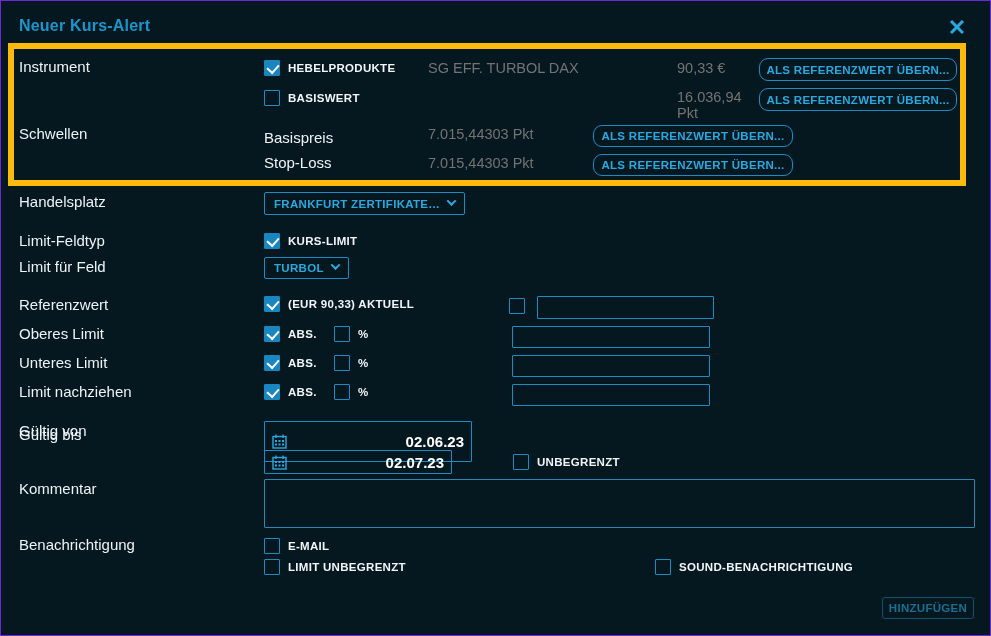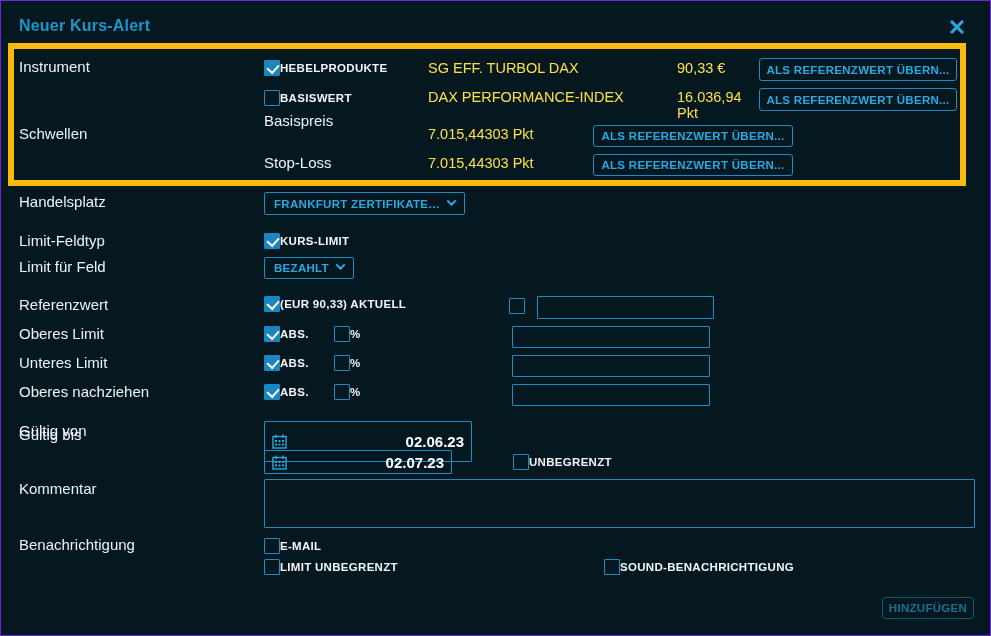--- a/index.html
+++ b/index.html
@@ -22,37 +22,37 @@
     position:absolute; left:7px; top:42px; width:958px; height:143px;
     border:6px solid #fbba0c; pointer-events:none;
   }
   .lbl {
     position:absolute; left:18px; color:#eef3f6; font-size:15px; white-space:nowrap;
   }
   .sublbl {
     position:absolute; left:263px; color:#eef3f6; font-size:15px; white-space:nowrap;
   }
   .val {
-    position:absolute; color:#fde047; font-size:14.5px; line-height:16px;
-  }
-  .cb { position:absolute; display:flex; align-items:center; height:17px; cursor:pointer; }
+    position:absolute; color:#737373; font-size:14.5px; line-height:16px;
+  }
+  .cb { position:absolute; display:flex; align-items:center; gap:8px; height:17px; cursor:pointer; }
   .box {
     width:16px; height:16px; border:1px solid #1d8cc5; border-radius:1px;
     background:transparent; position:relative; flex:0 0 16px;
   }
   .box.checked { background:#1a86c0; border-color:#1a86c0; }
   .box.checked::after {
     content:""; position:absolute; left:4px; top:1.5px; width:6px; height:9px;
     border-right:2.4px solid #fff; border-bottom:2.4px solid #fff;
     transform:rotate(42deg);
   }
   .cb-label { color:#f2f6f8; font-weight:700; font-size:11.5px; letter-spacing:.3px; white-space:nowrap; }
   .ref-btn {
     position:absolute; display:flex; align-items:center; justify-content:center;
-    border:1px solid #1d8cc5; border-radius:3px; background:transparent;
+    border:1px solid #1d8cc5; border-radius:9px; background:transparent;
     color:#2aa9e0; font-weight:700; font-size:11.5px; letter-spacing:.3px;
     font-family:"Liberation Sans", sans-serif; cursor:pointer; white-space:nowrap;
   }
   .dropdown {
     position:absolute; display:flex; align-items:center;
     border:1px solid #1d8cc5; border-radius:2px; background:transparent;
     color:#2aa9e0; font-weight:700; font-size:11.5px; letter-spacing:.3px;
     padding:0 9px; cursor:pointer; white-space:nowrap;
   }
   .chev {
@@ -100,27 +100,26 @@
     <span class="cb-label">HEBELPRODUKTE</span>
   </label>
   <div class="val" style="left:427px;top:59px">SG EFF. TURBOL DAX</div>
   <div class="val" style="left:676px;top:59px;width:80px">90,33 €</div>
   <button class="ref-btn" style="left:758px;top:57px;width:198px;height:23px">ALS REFERENZWERT ÜBERN...</button>
 
   <label class="cb" style="left:263px;top:88px">
     <span class="box"></span>
     <span class="cb-label">BASISWERT</span>
   </label>
-  <div class="val" style="left:427px;top:88px">DAX PERFORMANCE-INDEX</div>
   <div class="val" style="left:676px;top:88px;width:78px">16.036,94 Pkt</div>
   <button class="ref-btn" style="left:758px;top:87px;width:198px;height:23px">ALS REFERENZWERT ÜBERN...</button>
 
   <div class="lbl" style="top:124px">Schwellen</div>
 
-  <div class="sublbl" style="top:111px">Basispreis</div>
+  <div class="sublbl" style="top:128px">Basispreis</div>
   <div class="val" style="left:427px;top:125px">7.015,44303 Pkt</div>
   <button class="ref-btn" style="left:592px;top:124px;width:200px;height:22px">ALS REFERENZWERT ÜBERN...</button>
 
   <div class="sublbl" style="top:153px">Stop-Loss</div>
   <div class="val" style="left:427px;top:154px">7.015,44303 Pkt</div>
   <button class="ref-btn" style="left:592px;top:153px;width:200px;height:22px">ALS REFERENZWERT ÜBERN...</button>
 
   <div class="lbl" style="top:192px">Handelsplatz</div>
   <div class="dropdown" style="left:263px;top:191px;width:201px;height:23px;justify-content:space-between">
     <span style="overflow:hidden;text-overflow:ellipsis">FRANKFURT ZERTIFIKATE (...</span>
@@ -128,21 +127,21 @@
   </div>
 
   <div class="lbl" style="top:231px">Limit-Feldtyp</div>
   <label class="cb" style="left:263px;top:231px">
     <span class="box checked"></span>
     <span class="cb-label">KURS-LIMIT</span>
   </label>
 
   <div class="lbl" style="top:257px">Limit für Feld</div>
   <div class="dropdown" style="left:263px;top:256px;height:22px">
-    <span>BEZAHLT</span>
+    <span>TURBOL</span>
     <span class="chev"></span>
   </div>
 
   <div class="lbl" style="top:295px">Referenzwert</div>
   <label class="cb" style="left:263px;top:294px">
     <span class="box checked"></span>
     <span class="cb-label">(EUR 90,33) AKTUELL</span>
   </label>
   <label class="cb" style="left:508px;top:296px">
     <span class="box"></span>
@@ -164,21 +163,21 @@
   <label class="cb" style="left:263px;top:353px">
     <span class="box checked"></span>
     <span class="cb-label">ABS.</span>
   </label>
   <label class="cb" style="left:333px;top:353px">
     <span class="box"></span>
     <span class="cb-label">%</span>
   </label>
   <input class="tinput" style="left: 511px; top: 354px; width: 198px; height: 22px;" value="">
 
-  <div class="lbl" style="top:382px">Oberes nachziehen</div>
+  <div class="lbl" style="top:382px">Limit nachziehen</div>
   <label class="cb" style="left:263px;top:382px">
     <span class="box checked"></span>
     <span class="cb-label">ABS.</span>
   </label>
   <label class="cb" style="left:333px;top:382px">
     <span class="box"></span>
     <span class="cb-label">%</span>
   </label>
   <input class="tinput" style="left: 511px; top: 383px; width: 198px; height: 22px;" value="">
 
@@ -227,20 +226,20 @@
 
   <div class="lbl" style="top:535px">Benachrichtigung</div>
   <label class="cb" style="left:263px;top:536px">
     <span class="box"></span>
     <span class="cb-label">E-MAIL</span>
   </label>
   <label class="cb" style="left:263px;top:557px">
     <span class="box"></span>
     <span class="cb-label">LIMIT UNBEGRENZT</span>
   </label>
-  <label class="cb" style="left:603px;top:557px">
+  <label class="cb" style="left:654px;top:557px">
     <span class="box"></span>
     <span class="cb-label">SOUND-BENACHRICHTIGUNG</span>
   </label>
 
   <button class="add-btn">HINZUFÜGEN</button>
 
 </div>
 
 </body></html>

